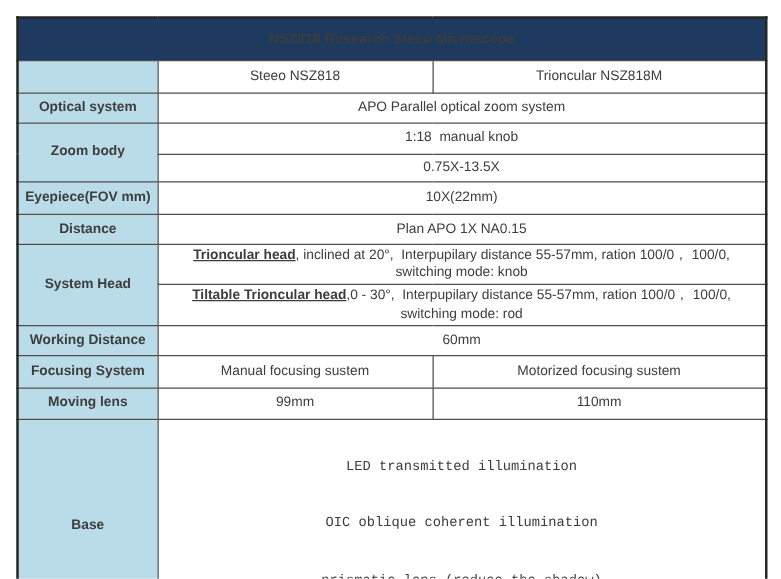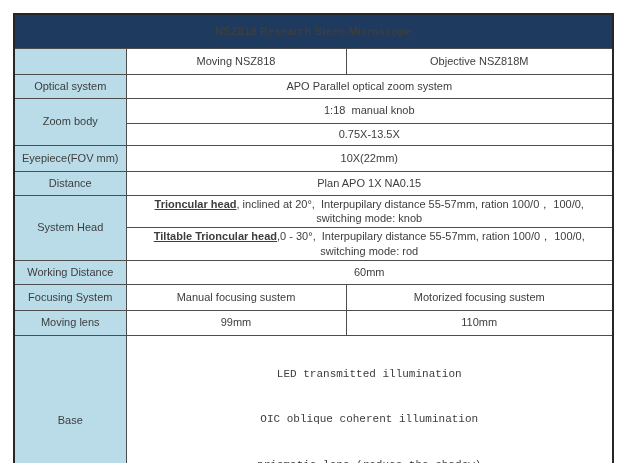--- a/index.html
+++ b/index.html
@@ -44,21 +44,21 @@
   td.title-cell{
     background:var(--title-bg);
     color:var(--title-text);
     font-weight:bold;
     font-size:12.5px;
     letter-spacing:.2px;
   }
   td.label{
     background:var(--label-bg);
     color:var(--label-text);
-    font-weight:normal;
+    font-weight:bold;
     font-size:11px;
   }
   td.vh{
     font-size:10.5px;
     line-height:1.45;
     padding:1px 8px;
   }
   .vh-name{
     font-weight:bold;
     text-decoration:underline;
@@ -77,22 +77,22 @@
       <col style="width:112px">
       <col style="width:220px">
       <col style="width:267px">
     </colgroup>
     <tbody>
       <tr class="h34">
         <td class="title-cell" colspan="3">NSZ818 Research Steeo Microscope</td>
       </tr>
       <tr class="h26">
         <td class="label"></td>
-        <td>Moving NSZ818</td>
-        <td>Objective NSZ818M</td>
+        <td>Steeo NSZ818</td>
+        <td>Trioncular NSZ818M</td>
       </tr>
       <tr class="h24">
         <td class="label">Optical system</td>
         <td colspan="2">APO Parallel optical zoom system</td>
       </tr>
       <tr class="h25">
         <td class="label" rowspan="2">Zoom body</td>
         <td colspan="2">1:18  manual knob</td>
       </tr>
       <tr class="h22">

